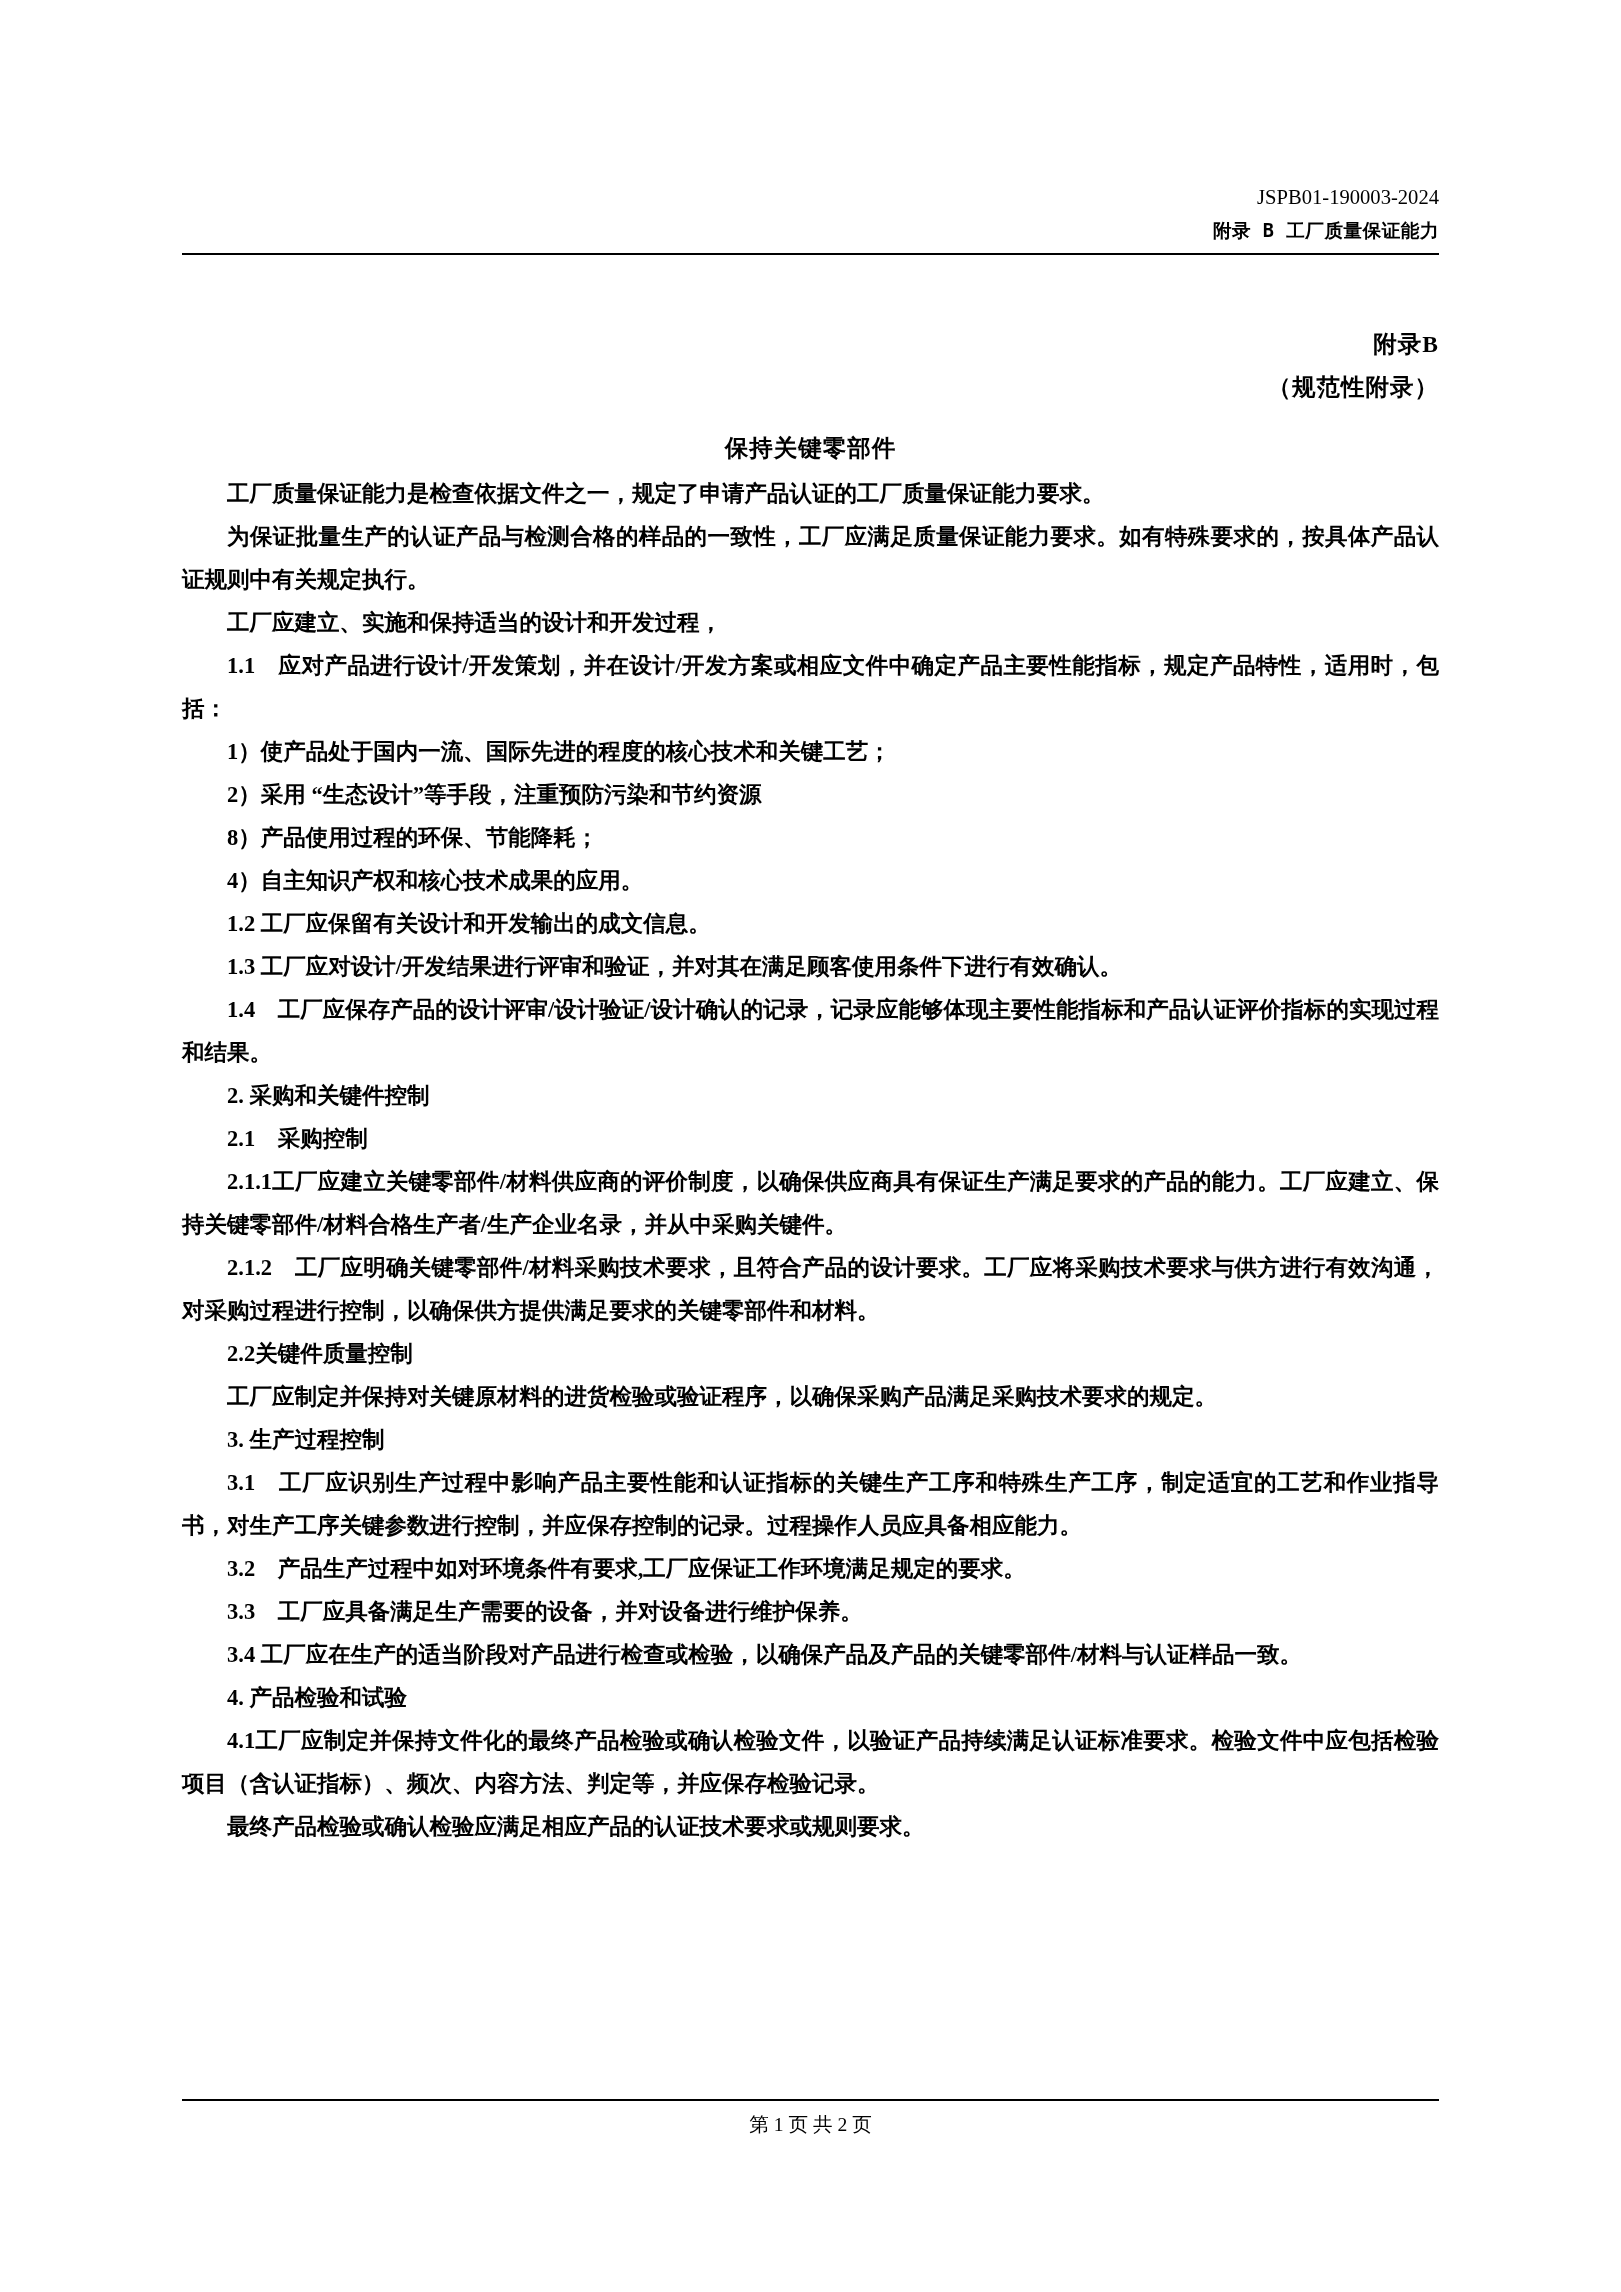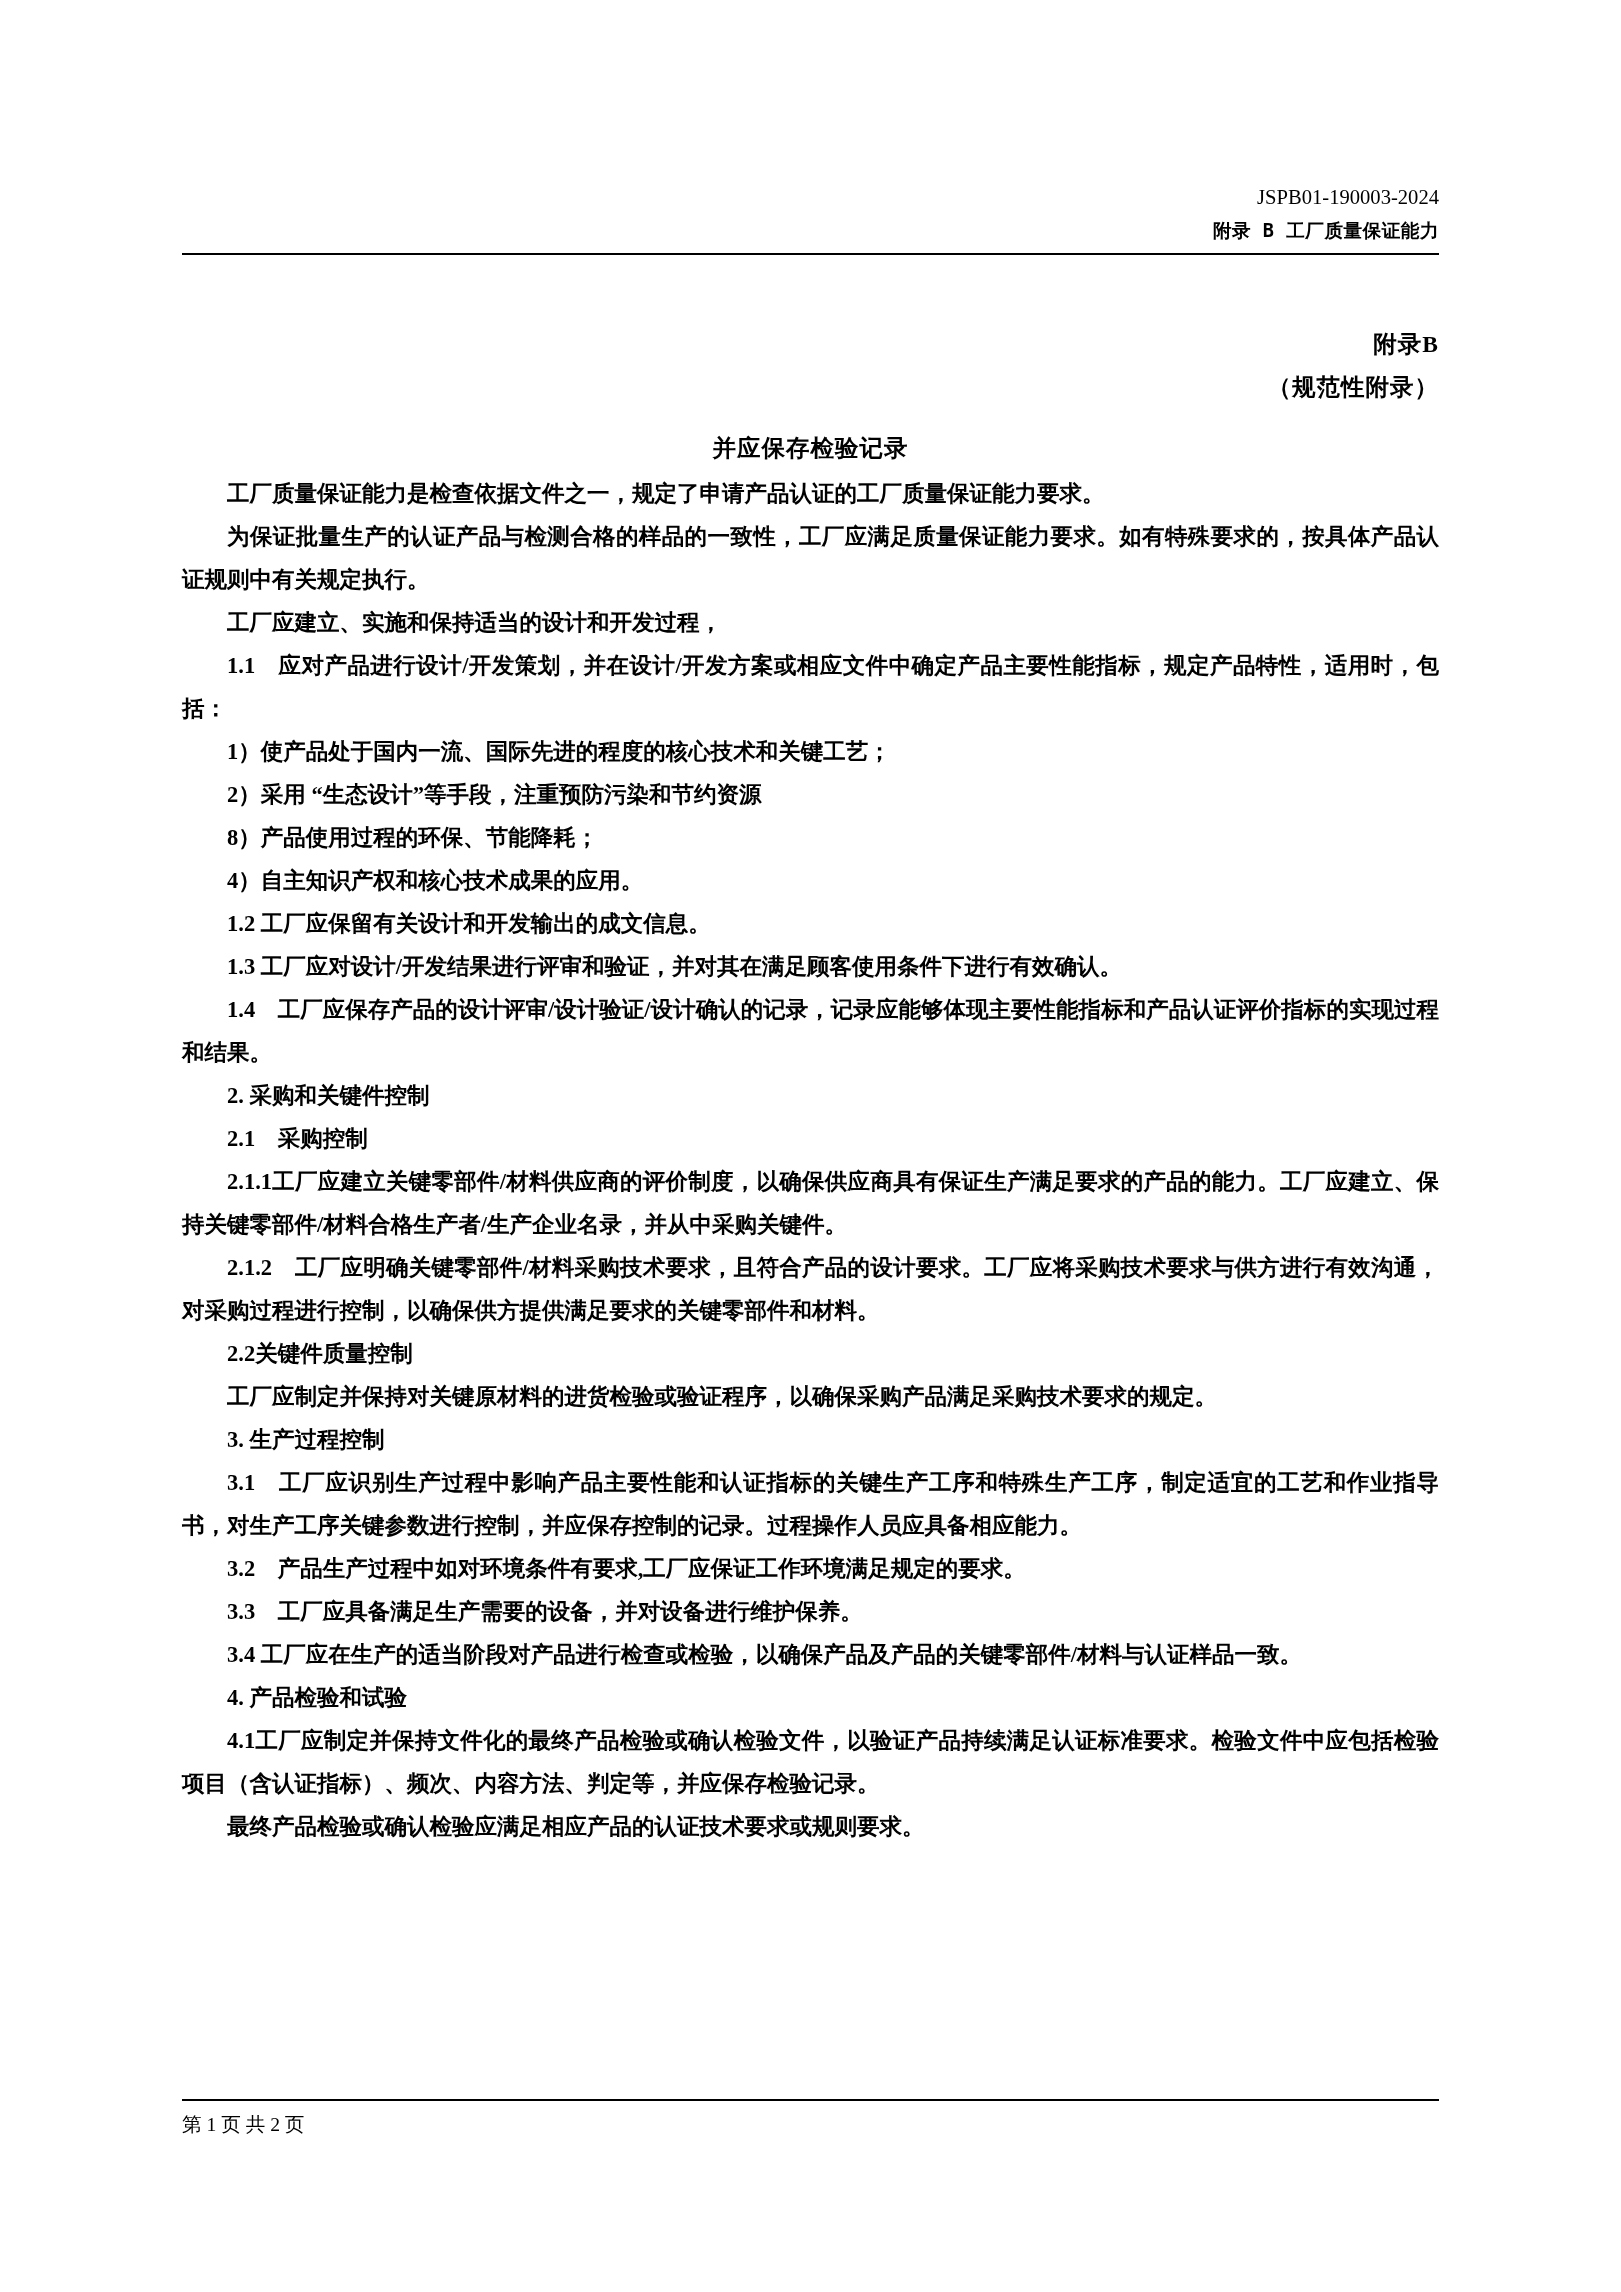--- a/index.html
+++ b/index.html
@@ -47,21 +47,21 @@
     top: 2099px;
     width: 1257px;
     height: 2px;
     background: #000;
   }
   .footer {
     position: absolute;
     left: 182px;
     top: 2109px;
     width: 1257px;
-    text-align: left;
+    text-align: center;
     font-size: 19.6px;
     line-height: 31px;
   }
   .content {
     position: absolute;
     left: 182px;
     top: 323px;
     width: 1257px;
   }
   .title-main, .title-sub {
@@ -101,21 +101,21 @@
 
   <div class="header">
     <div class="line1">JSPB01-190003-2024</div>
     <div class="line2">附录 B 工厂质量保证能力</div>
   </div>
   <div class="header-rule"></div>
 
   <div class="content">
     <div class="title-main">附录B</div>
     <div class="title-sub">（规范性附录）</div>
-    <div class="title-section">并应保存检验记录</div>
+    <div class="title-section">保持关键零部件</div>
 
     <p class="para indent1">工厂质量保证能力是检查依据文件之一，规定了申请产品认证的工厂质量保证能力要求。</p>
     <p class="para indent1">为保证批量生产的认证产品与检测合格的样品的一致性，工厂应满足质量保证能力要求。如有特殊要求的，按具体产品认证规则中有关规定执行。</p>
     <p class="para indent1">工厂应建立、实施和保持适当的设计和开发过程，</p>
     <p class="para indent1">1.1　应对产品进行设计/开发策划，并在设计/开发方案或相应文件中确定产品主要性能指标，规定产品特性，适用时，包括：</p>
     <p class="para indent1">1）使产品处于国内一流、国际先进的程度的核心技术和关键工艺；</p>
     <p class="para indent1">2）采用 “生态设计”等手段，注重预防污染和节约资源</p>
     <p class="para indent1">8）产品使用过程的环保、节能降耗；</p>
     <p class="para indent1">4）自主知识产权和核心技术成果的应用。</p>
     <p class="para indent1">1.2 工厂应保留有关设计和开发输出的成文信息。</p>

